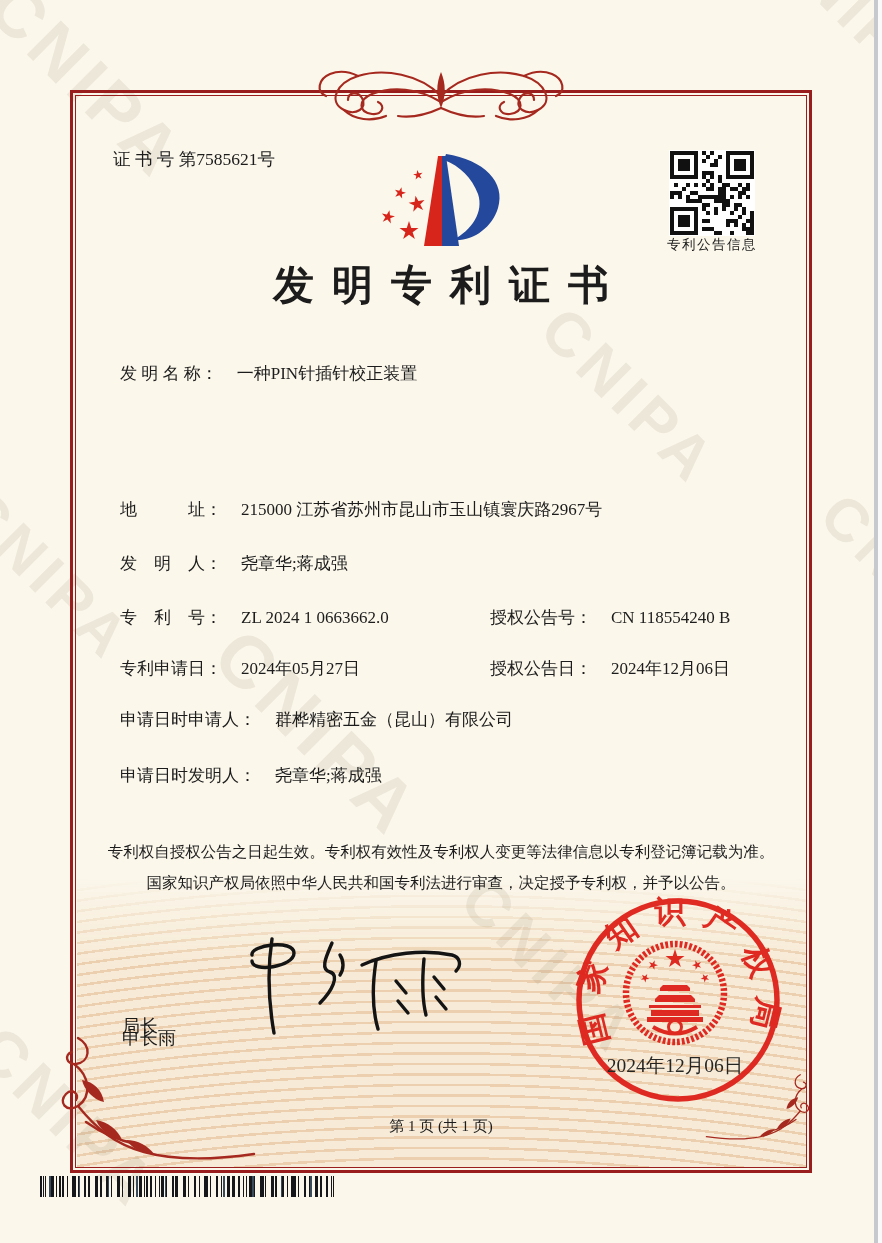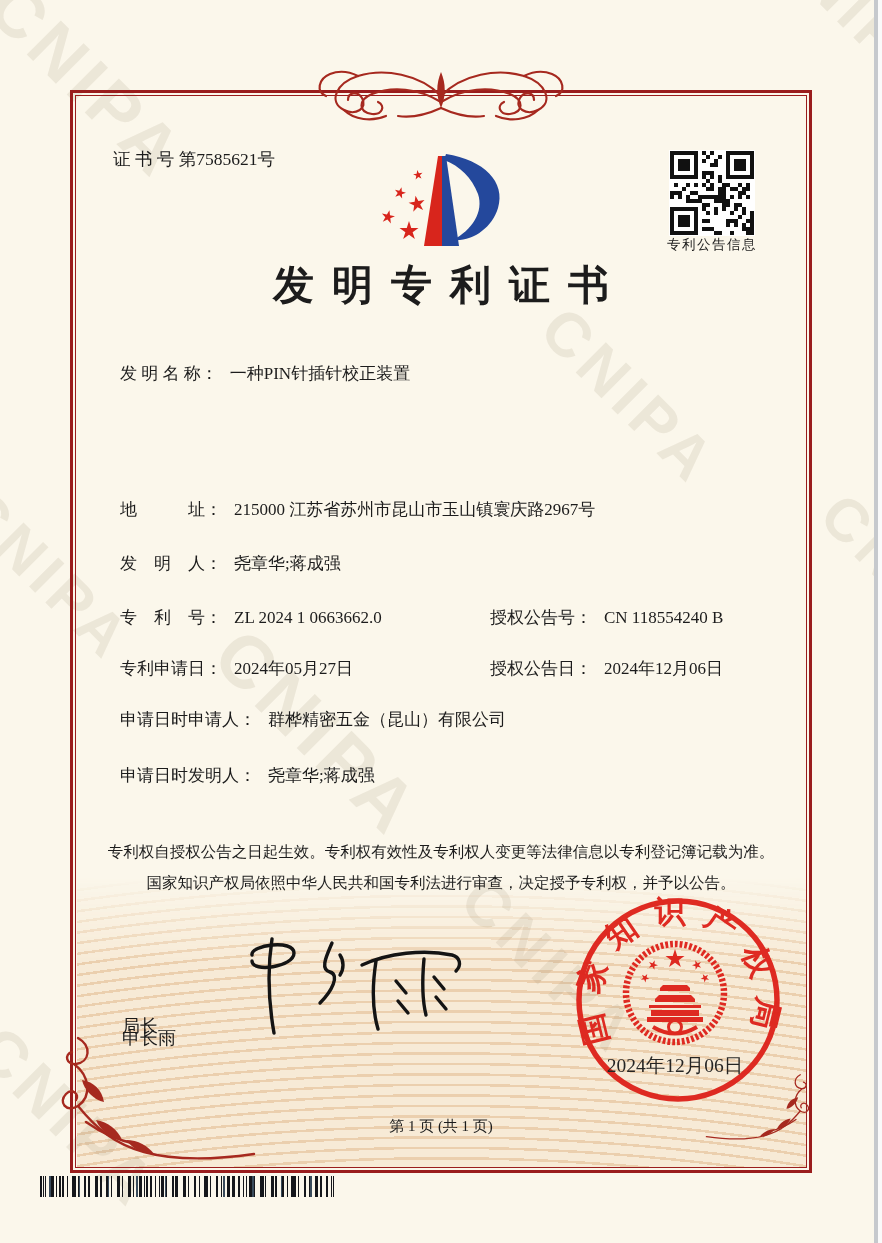--- a/index.html
+++ b/index.html
@@ -35,21 +35,21 @@
   .qr-block{position:absolute;left:666px;top:150px;width:92px;text-align:center;}
   .qr{background:#fff;display:block;margin:0 auto;}
   .qr-caption{margin-top:0;font-size:13.5px;letter-spacing:1.5px;white-space:nowrap;}
   .title{
     position:absolute;left:0;top:258px;width:100%;text-align:center;
     font-size:41px;font-weight:700;letter-spacing:18px;text-indent:18px;margin:0;
   }
   .row{position:absolute;left:0;width:100%;height:26px;font-size:17px;}
   .cell{position:absolute;white-space:pre;}
   .f-label{white-space:pre;}
-  .f-value{margin-left:12px;white-space:pre;}
+  .f-value{margin-left:19px;white-space:pre;}
   .statement{
     position:absolute;left:90px;top:836px;width:702px;text-align:center;
     font-size:15.5px;line-height:31px;
   }
   .signer-title,.signer-name{
     position:absolute;left:122px;font-size:18px;
     font-family:"Liberation Sans","DejaVu Sans",sans-serif;color:#1a1a1a;
   }
   .signer-title{top:1014px;}
   .signer-name{top:1016px;margin-top:10px;}

